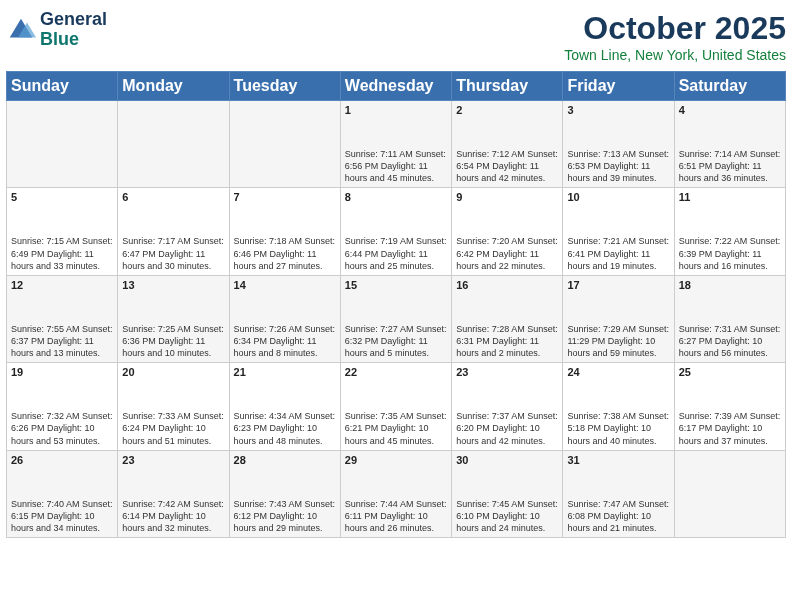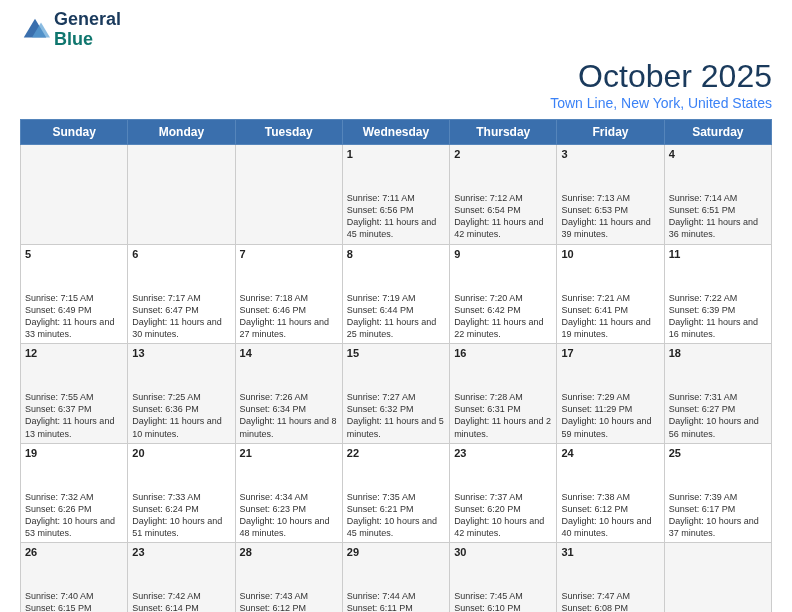--- a/index.html
+++ b/index.html
@@ -7,21 +7,21 @@
       font-family: Arial, sans-serif;
       background: #fff;
       width: 792px;
       height: 612px;
       overflow: hidden;
     }
     .page {
       width: 792px;
       height: 612px;
       background: #fff;
-      padding: 10px 20px;
+      padding: 10px 6px;
     }
     .header {
       display: flex;
       justify-content: space-between;
       align-items: flex-start;
       margin-bottom: 8px;
     }
     .logo {
       display: flex;
       align-items: center;
@@ -38,40 +38,39 @@
     .logo-icon {
       width: 30px;
       height: 30px;
       margin-right: 4px;
     }
     .title-section {
       text-align: right;
     }
     .main-title {
       font-size: 32px;
-      font-weight: normal;
+      font-weight: bold;
       color: #1a3a5c;
-      margin-top: 48px;
     }
     .subtitle {
       font-size: 14px;
-      color: #3b82f6;
+      color: #15803d;
     }
     table {
       width: 100%;
       border-collapse: collapse;
       table-layout: fixed;
     }
     thead tr th {
       background-color: #3a6fad;
       color: #fff;
-      font-size: 12px;
+      font-size: 16px;
       font-weight: bold;
       padding: 5px 4px;
-      text-align: center;
+      text-align: left;
       border: 1px solid #5585bb;
     }
     tbody tr td {
       border: 1px solid #ccc;
       padding: 3px 4px;
       vertical-align: top;
       font-size: 9.5px;
       color: #222;
       height: 72px;
     }
@@ -272,21 +271,21 @@
           </td>
           <td>
             <span class="day-number">23</span>
             <div class="cell-content">Sunrise: 7:37 AM
 Sunset: 6:20 PM
 Daylight: 10 hours and 42 minutes.</div>
           </td>
           <td>
             <span class="day-number">24</span>
             <div class="cell-content">Sunrise: 7:38 AM
-Sunset: 6:12 PM
+Sunset: 5:18 PM
 Daylight: 10 hours and 40 minutes.</div>
           </td>
           <td>
             <span class="day-number">25</span>
             <div class="cell-content">Sunrise: 7:39 AM
 Sunset: 6:17 PM
 Daylight: 10 hours and 37 minutes.</div>
           </td>
         </tr>
         <tr>

